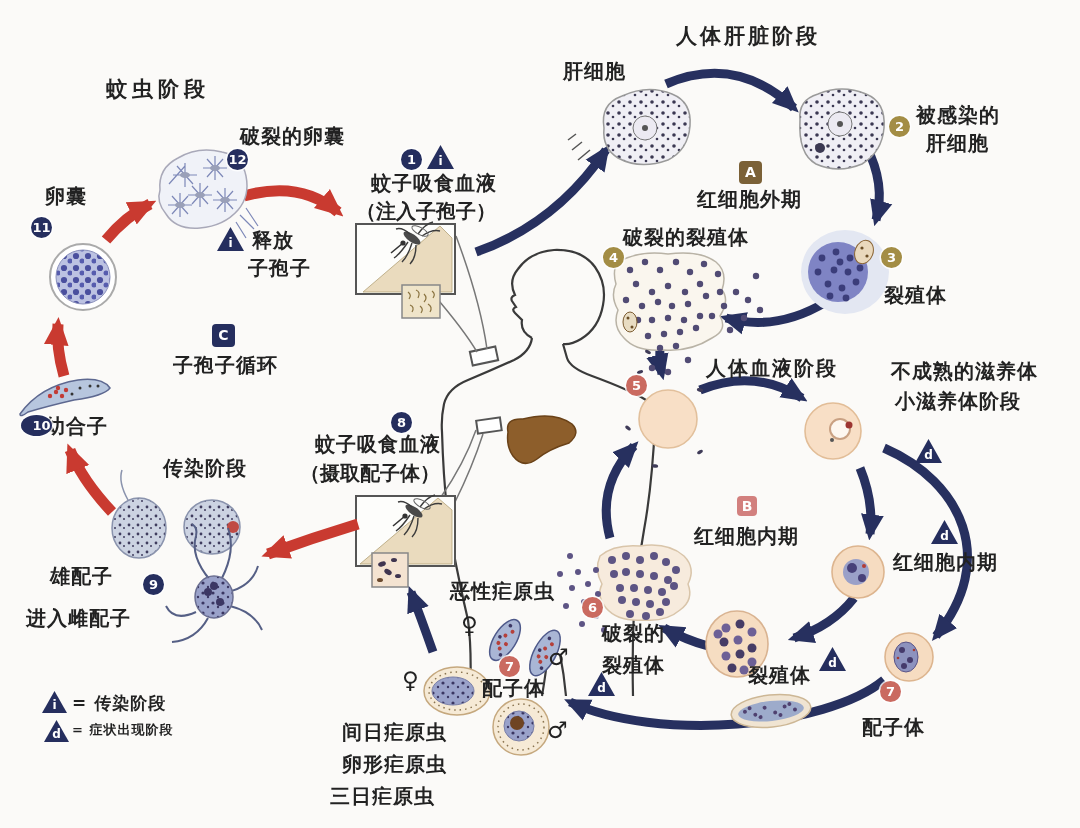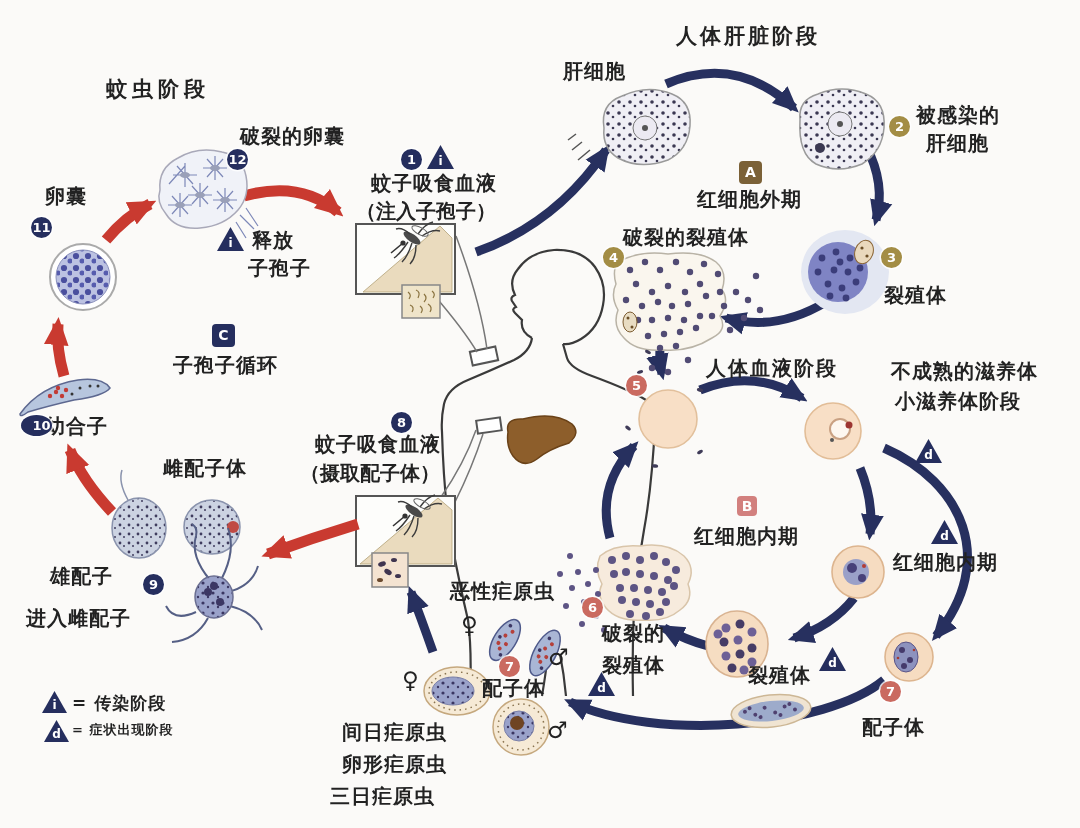--- a/index.html
+++ b/index.html
@@ -432,21 +432,21 @@
 <div class="lbl" style="left:602px;top:620px;">破裂的</div>
 <div class="lbl" style="left:602px;top:652px;">裂殖体</div>
 <div class="lbl" style="left:862px;top:714px;">配子体</div>
 <div class="lbl" style="left:450px;top:578px;">恶性疟原虫</div>
 <div class="lbl" style="left:482px;top:675px;">配子体</div>
 <div class="lbl" style="left:342px;top:719px;">间日疟原虫</div>
 <div class="lbl" style="left:342px;top:751px;">卵形疟原虫</div>
 <div class="lbl" style="left:330px;top:783px;">三日疟原虫</div>
 <div class="lbl" style="left:173px;top:352px;">子孢子循环</div>
 <div class="lbl" style="left:45px;top:413px;">幼合子</div>
-<div class="lbl" style="left:163px;top:455px;">雌配子体</div>
+<div class="lbl" style="left:163px;top:455px;">传染阶段</div>
 <div class="lbl" style="left:50px;top:563px;">雄配子</div>
 <div class="lbl" style="left:26px;top:605px;">进入雌配子</div>
 <div class="lbl" style="left:315px;top:431px;">蚊子吸食血液</div>
 <div class="lbl" style="left:300px;top:460px;letter-spacing:0;">（摄取配子体）</div>
 
 <div class="lbl sym" style="left:461px;top:612px;">♀</div>
 <div class="lbl sym" style="left:548px;top:644px;">♂</div>
 <div class="lbl sym" style="left:402px;top:667px;">♀</div>
 <div class="lbl sym" style="left:547px;top:717px;">♂</div>
 

